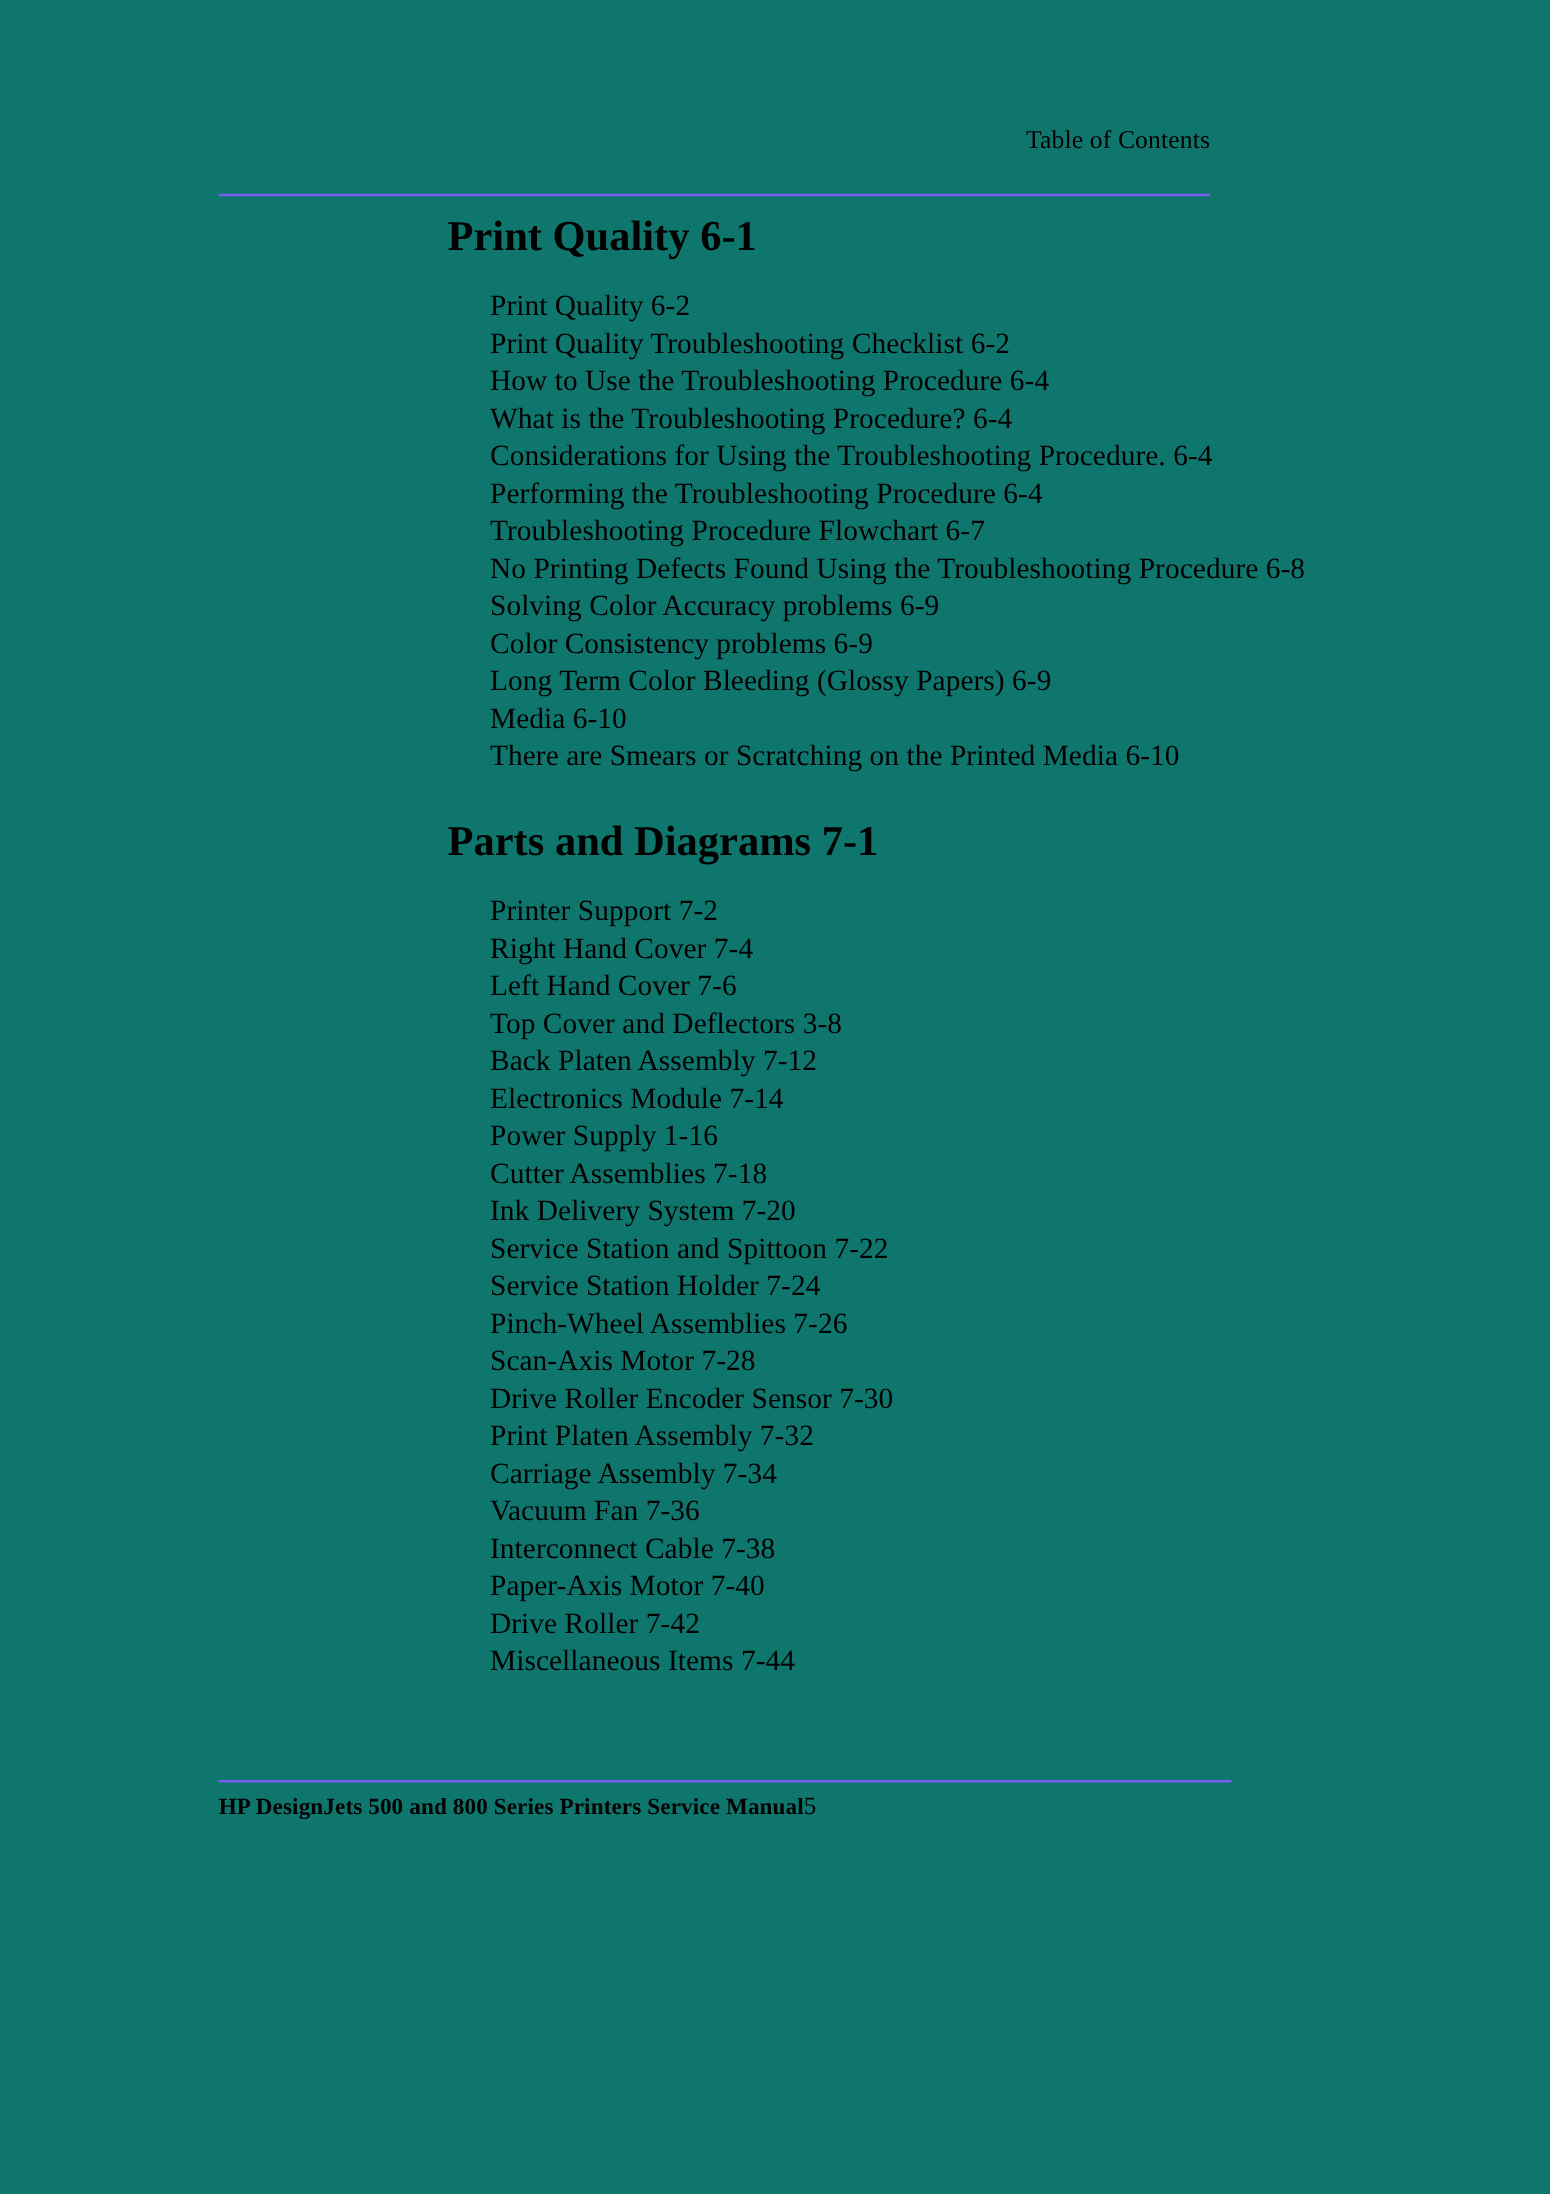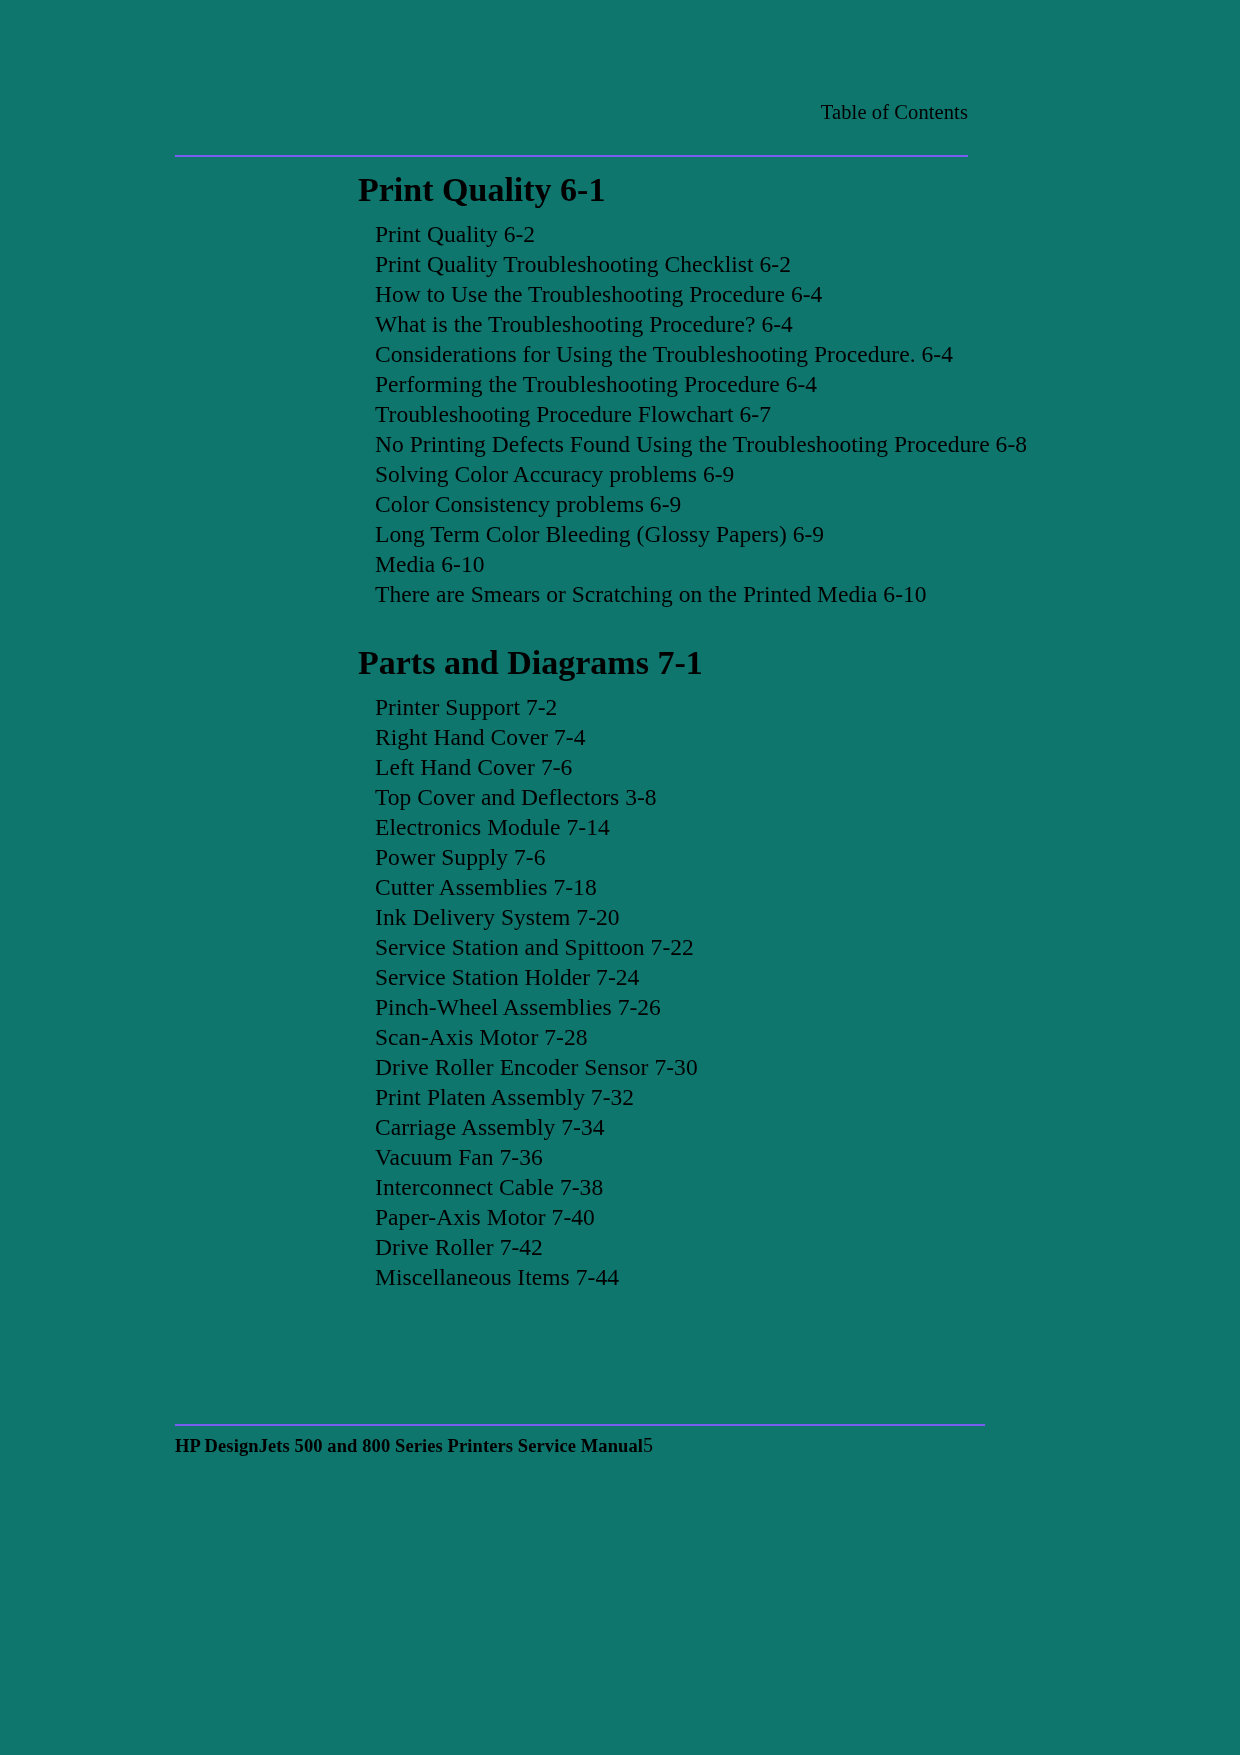--- a/index.html
+++ b/index.html
@@ -60,21 +60,21 @@
     padding-left: 183px;
     font-family: "Liberation Serif", "DejaVu Serif", serif;
     font-weight: bold;
     font-size: 34px;
     line-height: 1.32;
     letter-spacing: 0px;
   }
 
   ul.toc-list {
     list-style: none;
-    margin: 0;
+    margin: 17px;
     padding: 0 0 0 200px;
   }
   ul.toc-list li {
     font-size: 23.5px;
     line-height: 30px;
     white-space: nowrap;
     letter-spacing: 0.05px;
   }
 
   
@@ -134,22 +134,23 @@
       </ul>
     </div>
 
     <div class="section">
       <h1 class="section-title">Parts and Diagrams 7-1</h1>
       <ul class="toc-list">
         <li>Printer Support 7-2</li>
         <li>Right Hand Cover 7-4</li>
         <li>Left Hand Cover 7-6</li>
         <li>Top Cover and Deflectors 3-8</li>
+        <li>Back Platen Assembly 7-12</li>
         <li>Electronics Module 7-14</li>
-        <li>Power Supply 7-6</li>
+        <li>Power Supply 1-16</li>
         <li>Cutter Assemblies 7-18</li>
         <li>Ink Delivery System 7-20</li>
         <li>Service Station and Spittoon 7-22</li>
         <li>Service Station Holder 7-24</li>
         <li>Pinch-Wheel Assemblies 7-26</li>
         <li>Scan-Axis Motor 7-28</li>
         <li>Drive Roller Encoder Sensor 7-30</li>
         <li>Print Platen Assembly 7-32</li>
         <li>Carriage Assembly 7-34</li>
         <li>Vacuum Fan 7-36</li>

